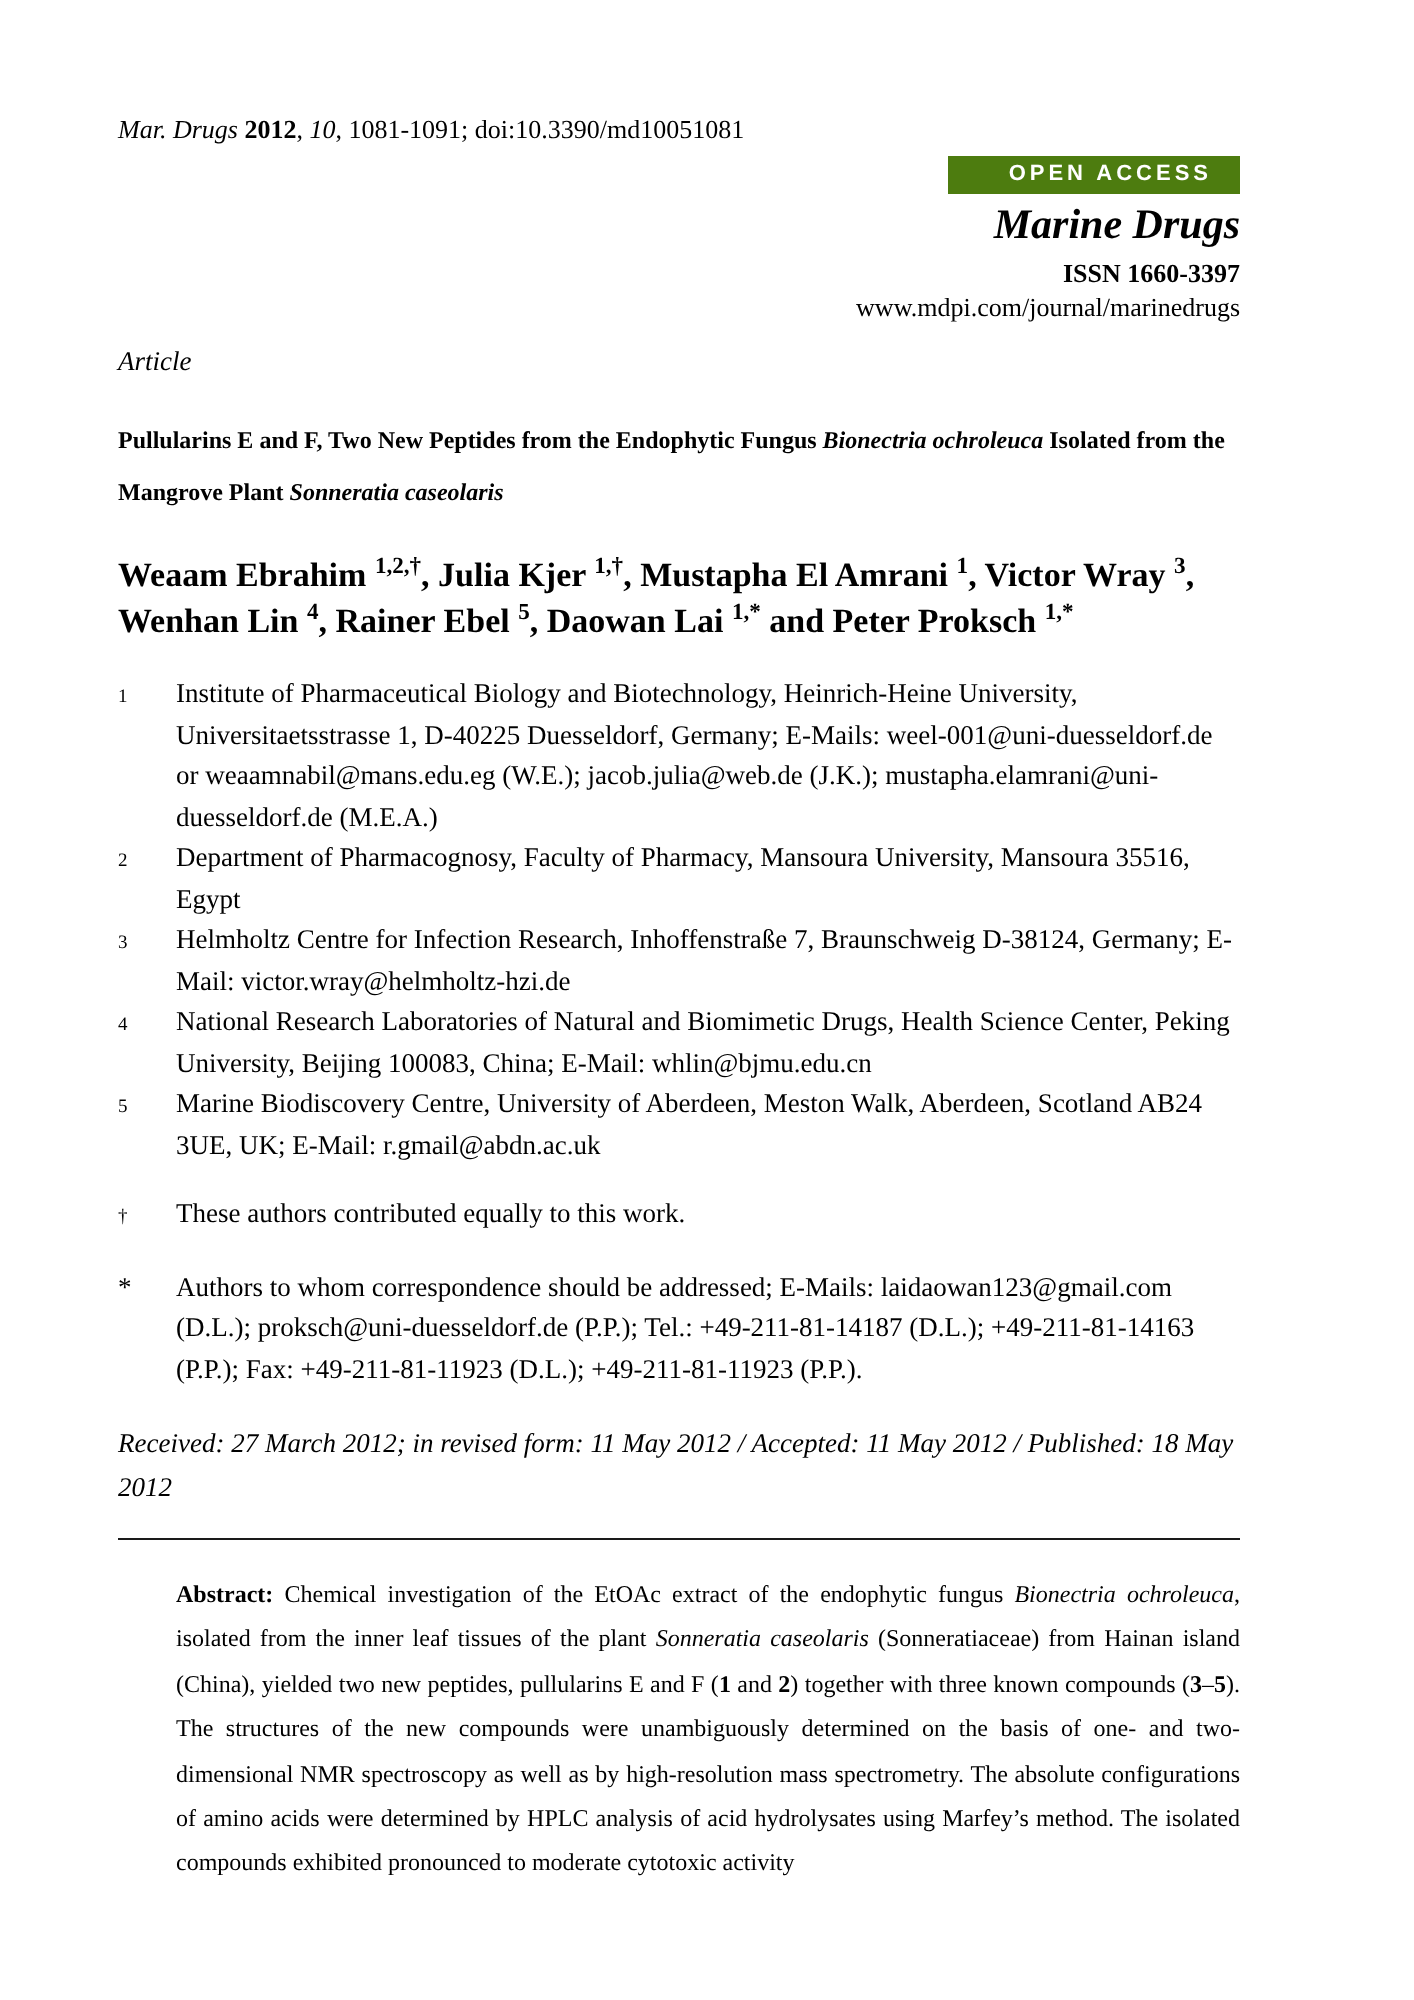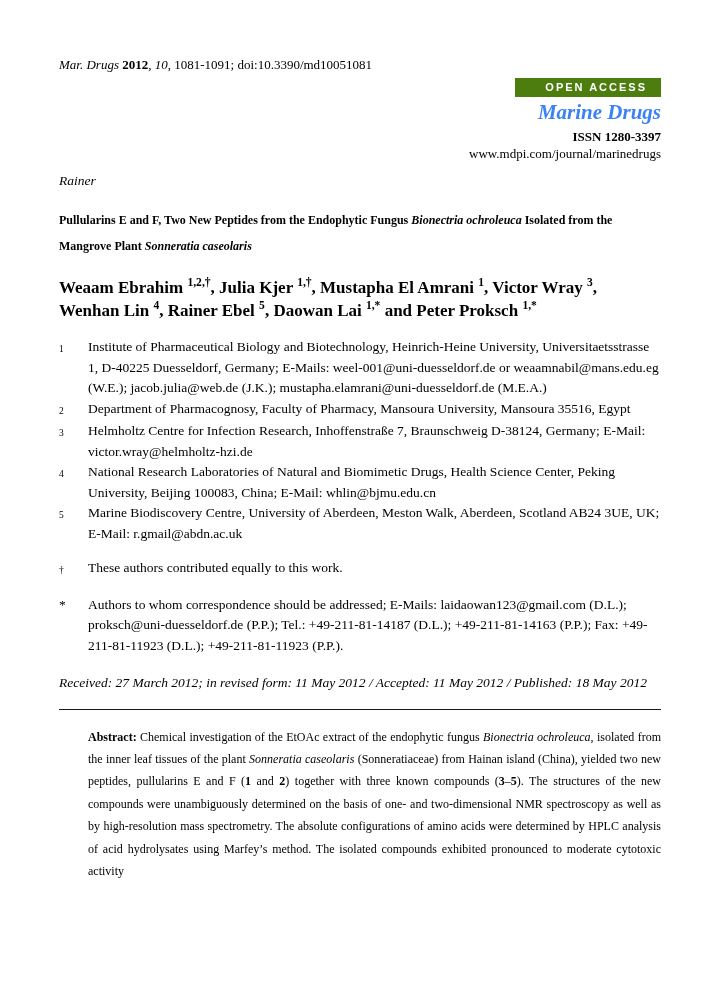--- a/index.html
+++ b/index.html
@@ -4,42 +4,42 @@
 <style>
   * { margin: 0; padding: 0; box-sizing: border-box; }
   html, body { background: #ffffff; }
   body { font-family: "Liberation Serif", "DejaVu Serif", serif; color: #000; }
 
   .page {
     position: relative;
     width: 707px;
     height: 1000px;
     background: #ffffff;
-    padding: 57px 46px 40px 59px;
+    padding: 57px 87px 40px 59px;
     overflow: hidden;
   }
 
   .cite-line { font-size: 13px; line-height: 16px; }
 
   .right-col { text-align: right; margin-top: 4px; }
 
   .badge {
     display: inline-block;
     background: #4d7c0f;
     color: #ffffff;
     font-family: "Liberation Sans", "DejaVu Sans", sans-serif;
     font-weight: bold;
     font-size: 11px;
     letter-spacing: 2px;
     padding: 3px 14px 3px 30px;
     line-height: 13px;
   }
 
   .journal-name {
-    color: #3b82f6;
+    color: #000000;
     font-size: 21px;
     font-weight: bold;
     font-style: italic;
     line-height: 25px;
     margin-top: 3px;
   }
 
   .issn { font-size: 13px; font-weight: bold; line-height: 16px; margin-top: 4px; }
   .website { font-size: 13px; line-height: 16px; margin-top: 1px; }
 
@@ -87,25 +87,25 @@
 </head>
 <body>
 
 <div class="page">
 
   <div class="cite-line"><span style="font-style: italic;">Mar. Drugs </span><span style="font-weight: bold;">2012</span><span>, </span><span style="font-style: italic;">10</span><span>, 1081-1091; doi:10.3390/md10051081</span></div>
 
   <div class="right-col">
     <span class="badge">OPEN ACCESS</span>
     <div class="journal-name">Marine Drugs</div>
-    <div class="issn">ISSN 1280-3397</div>
+    <div class="issn">ISSN 1660-3397</div>
     <div class="website">www.mdpi.com/journal/marinedrugs</div>
   </div>
 
-  <div class="article-type">Rainer</div>
+  <div class="article-type">Article</div>
 
   <h1 class="paper-title"><span>Pullularins E and F, Two New Peptides from the Endophytic Fungus </span><span style="font-style: italic;">Bionectria ochroleuca</span><span> Isolated from the Mangrove Plant </span><span style="font-style: italic;">Sonneratia caseolaris</span></h1>
 
   <p class="authors"><span>Weaam Ebrahim </span><sup>1,2,†</sup><span>, Julia Kjer </span><sup>1,†</sup><span>, Mustapha El Amrani </span><sup>1</sup><span>, Victor Wray </span><sup>3</sup><span>, Wenhan Lin </span><sup>4</sup><span>, Rainer Ebel </span><sup>5</sup><span>, Daowan Lai </span><sup>1,*</sup><span> and Peter Proksch </span><sup>1,*</sup></p>
 
   <ol class="affiliations">
     <li class="aff-item">
       <span class="aff-num">1</span>
       <span class="aff-text">Institute of Pharmaceutical Biology and Biotechnology, Heinrich-Heine University, Universitaetsstrasse 1, D-40225 Duesseldorf, Germany; E-Mails: weel-001@uni-duesseldorf.de or weaamnabil@mans.edu.eg (W.E.); jacob.julia@web.de (J.K.); mustapha.elamrani@uni-duesseldorf.de (M.E.A.)</span>
     </li>

